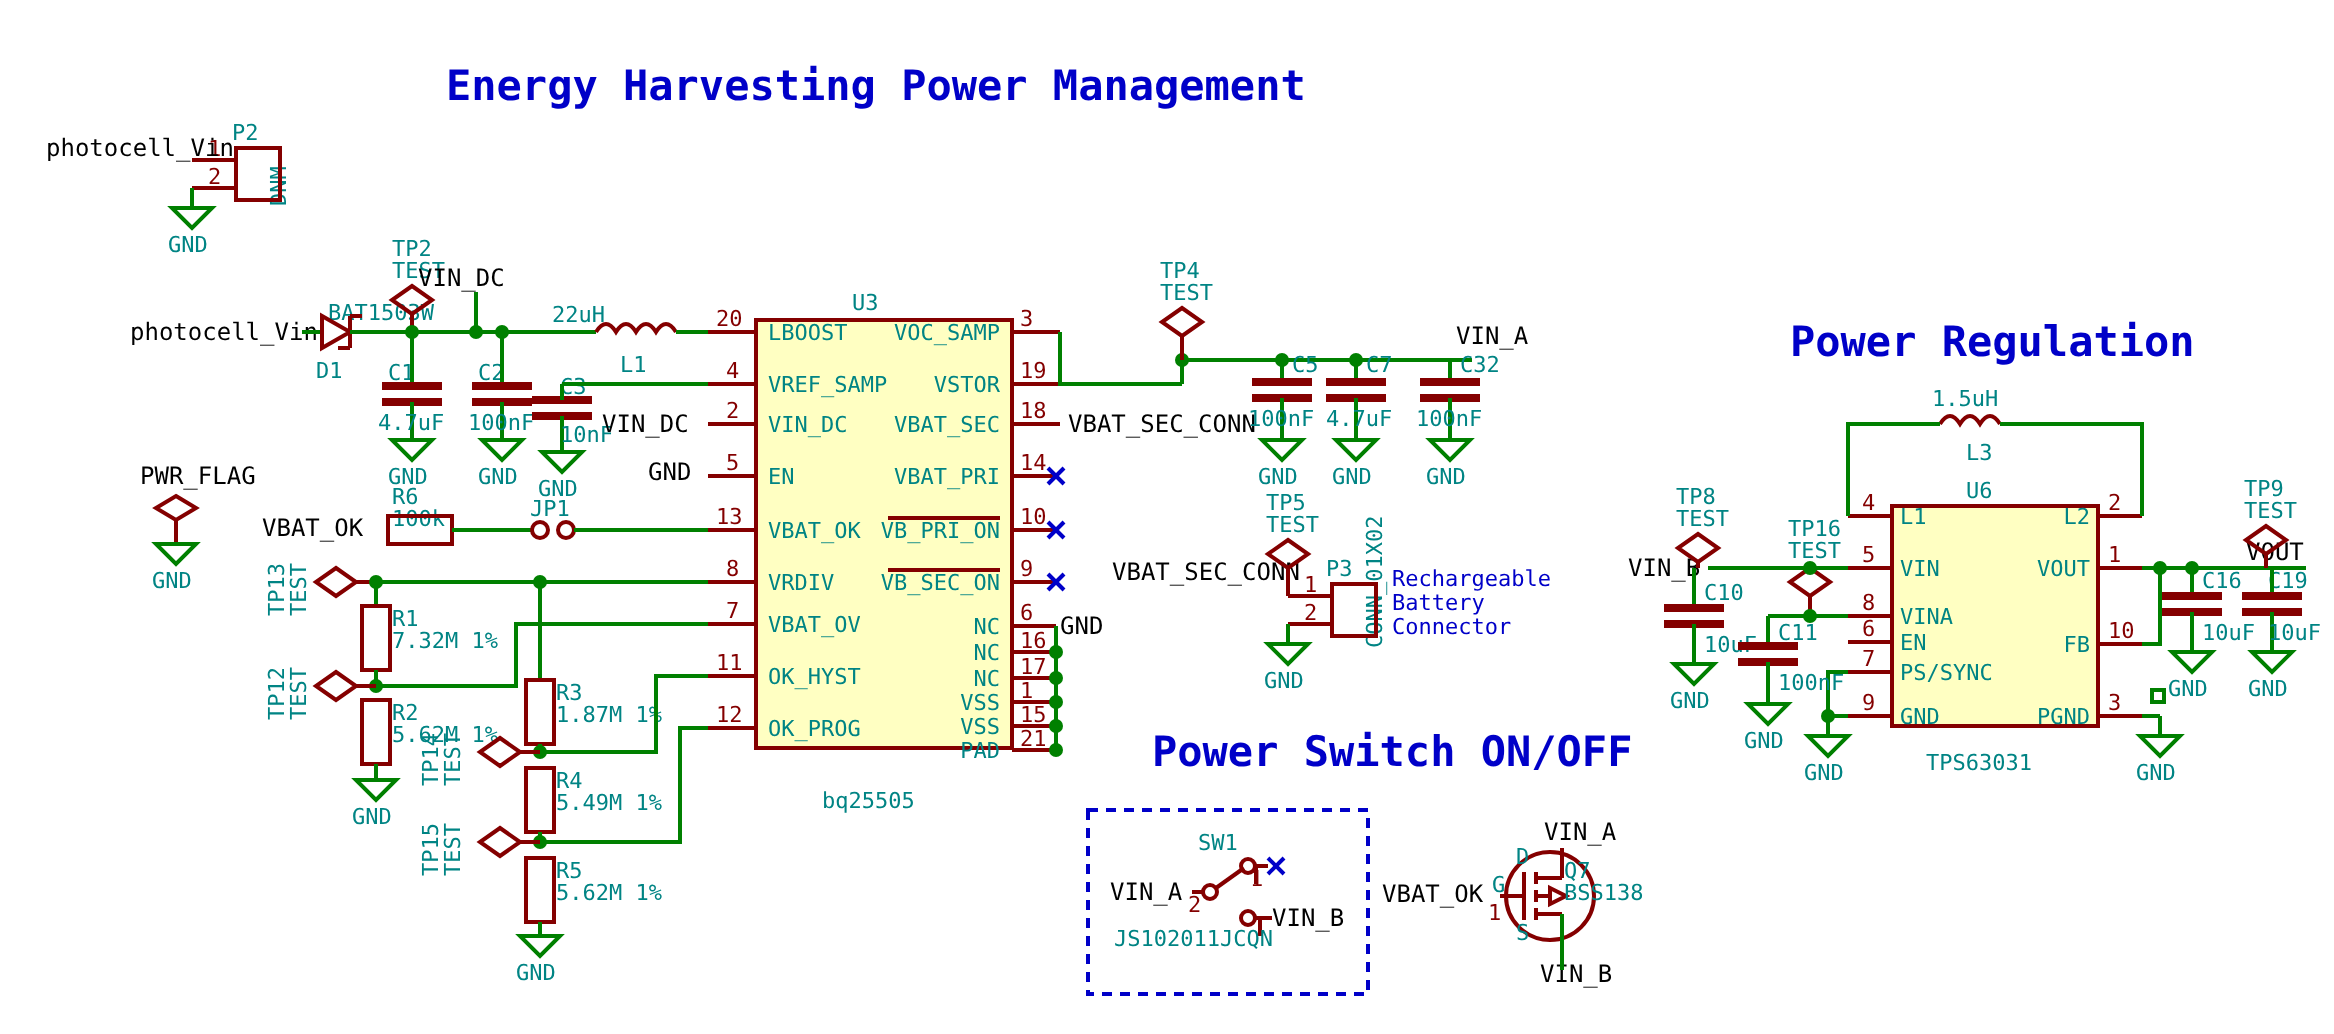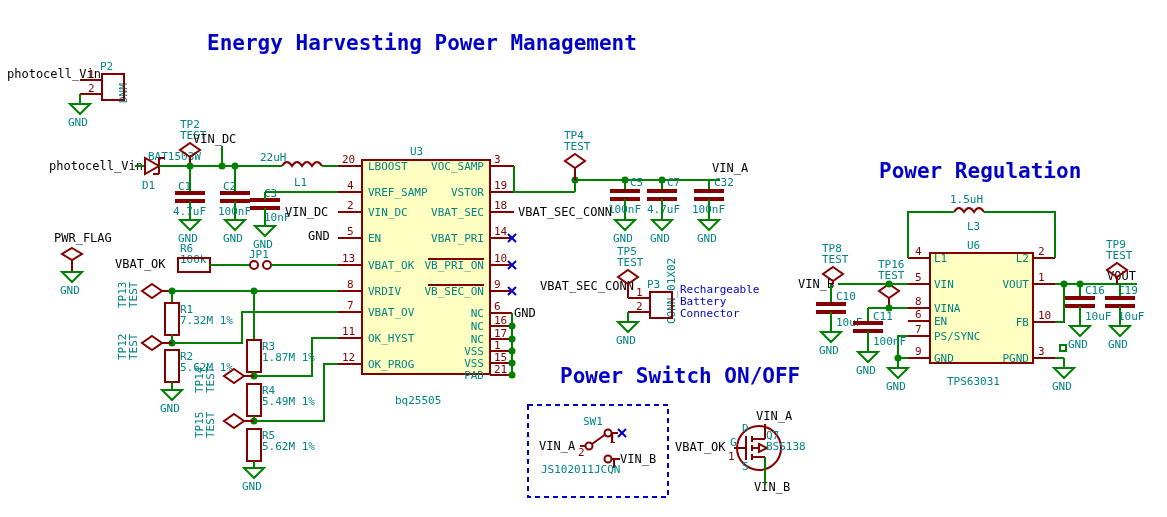--- a/index.html
+++ b/index.html
@@ -1,21 +1,21 @@
 <!DOCTYPE html>
 <html><head>
 <meta charset="utf-8">
 <title>Energy Harvesting Power Management</title>
 <style>
   html,body{margin:0;padding:0;background:#ffffff;}
   body{
     font-family:"DejaVu Sans Mono","Liberation Mono",monospace;
     width:1167px;height:517px;overflow:hidden;position:relative;
   }
-  #sheet{position:absolute;left:2px;top:0;width:1027px;height:517px;}
+  #sheet{position:absolute;left:18px;top:0;width:1027px;height:517px;}
   svg{display:block;}
   .wire{stroke:#008000;stroke-width:2;fill:none;}
   .pinline{stroke:#840000;stroke-width:2;fill:none;}
   .body{stroke:#840000;stroke-width:2;fill:none;}
   .icbody{stroke:#840000;stroke-width:2;fill:#ffffc2;}
   .gndsym{stroke:#008000;stroke-width:2;fill:none;}
   .tpsym{stroke:#840000;stroke-width:2;fill:none;}
   .junction{fill:#008000;}
   .nc{stroke:#0000c8;stroke-width:2;fill:none;}
   .dash{stroke:#0000c8;stroke-width:2;fill:none;stroke-dasharray:5 4;}

